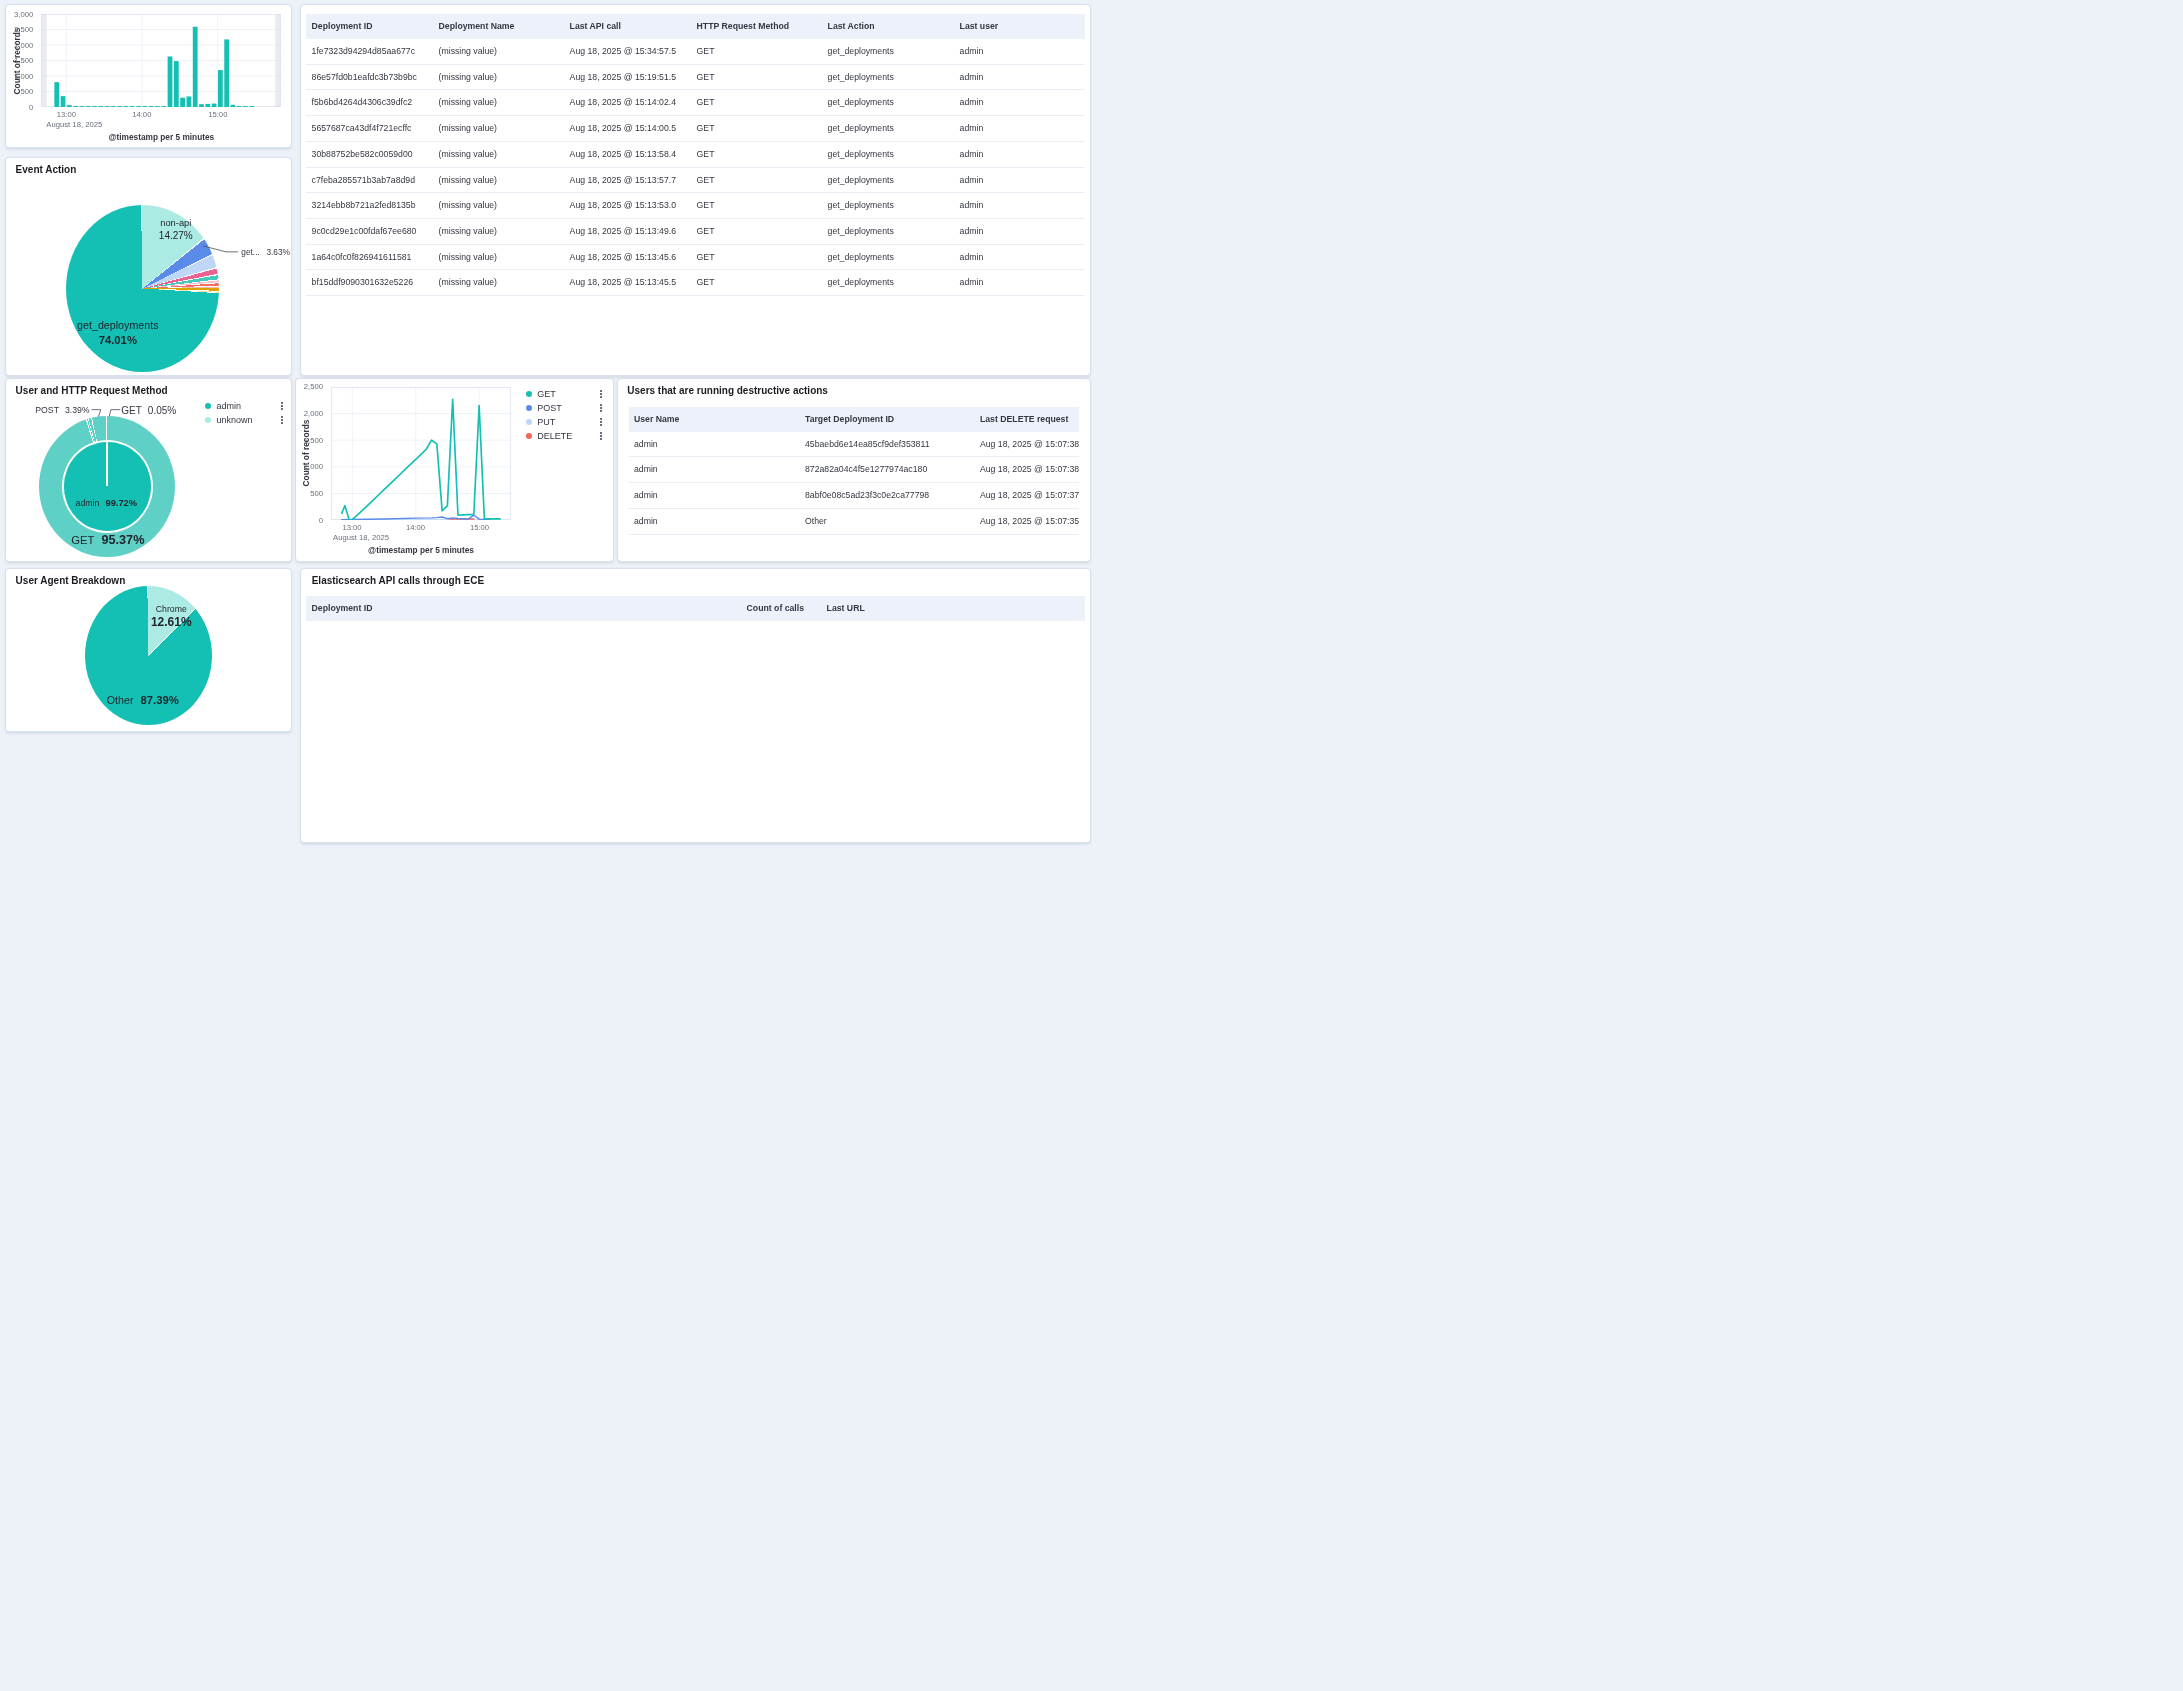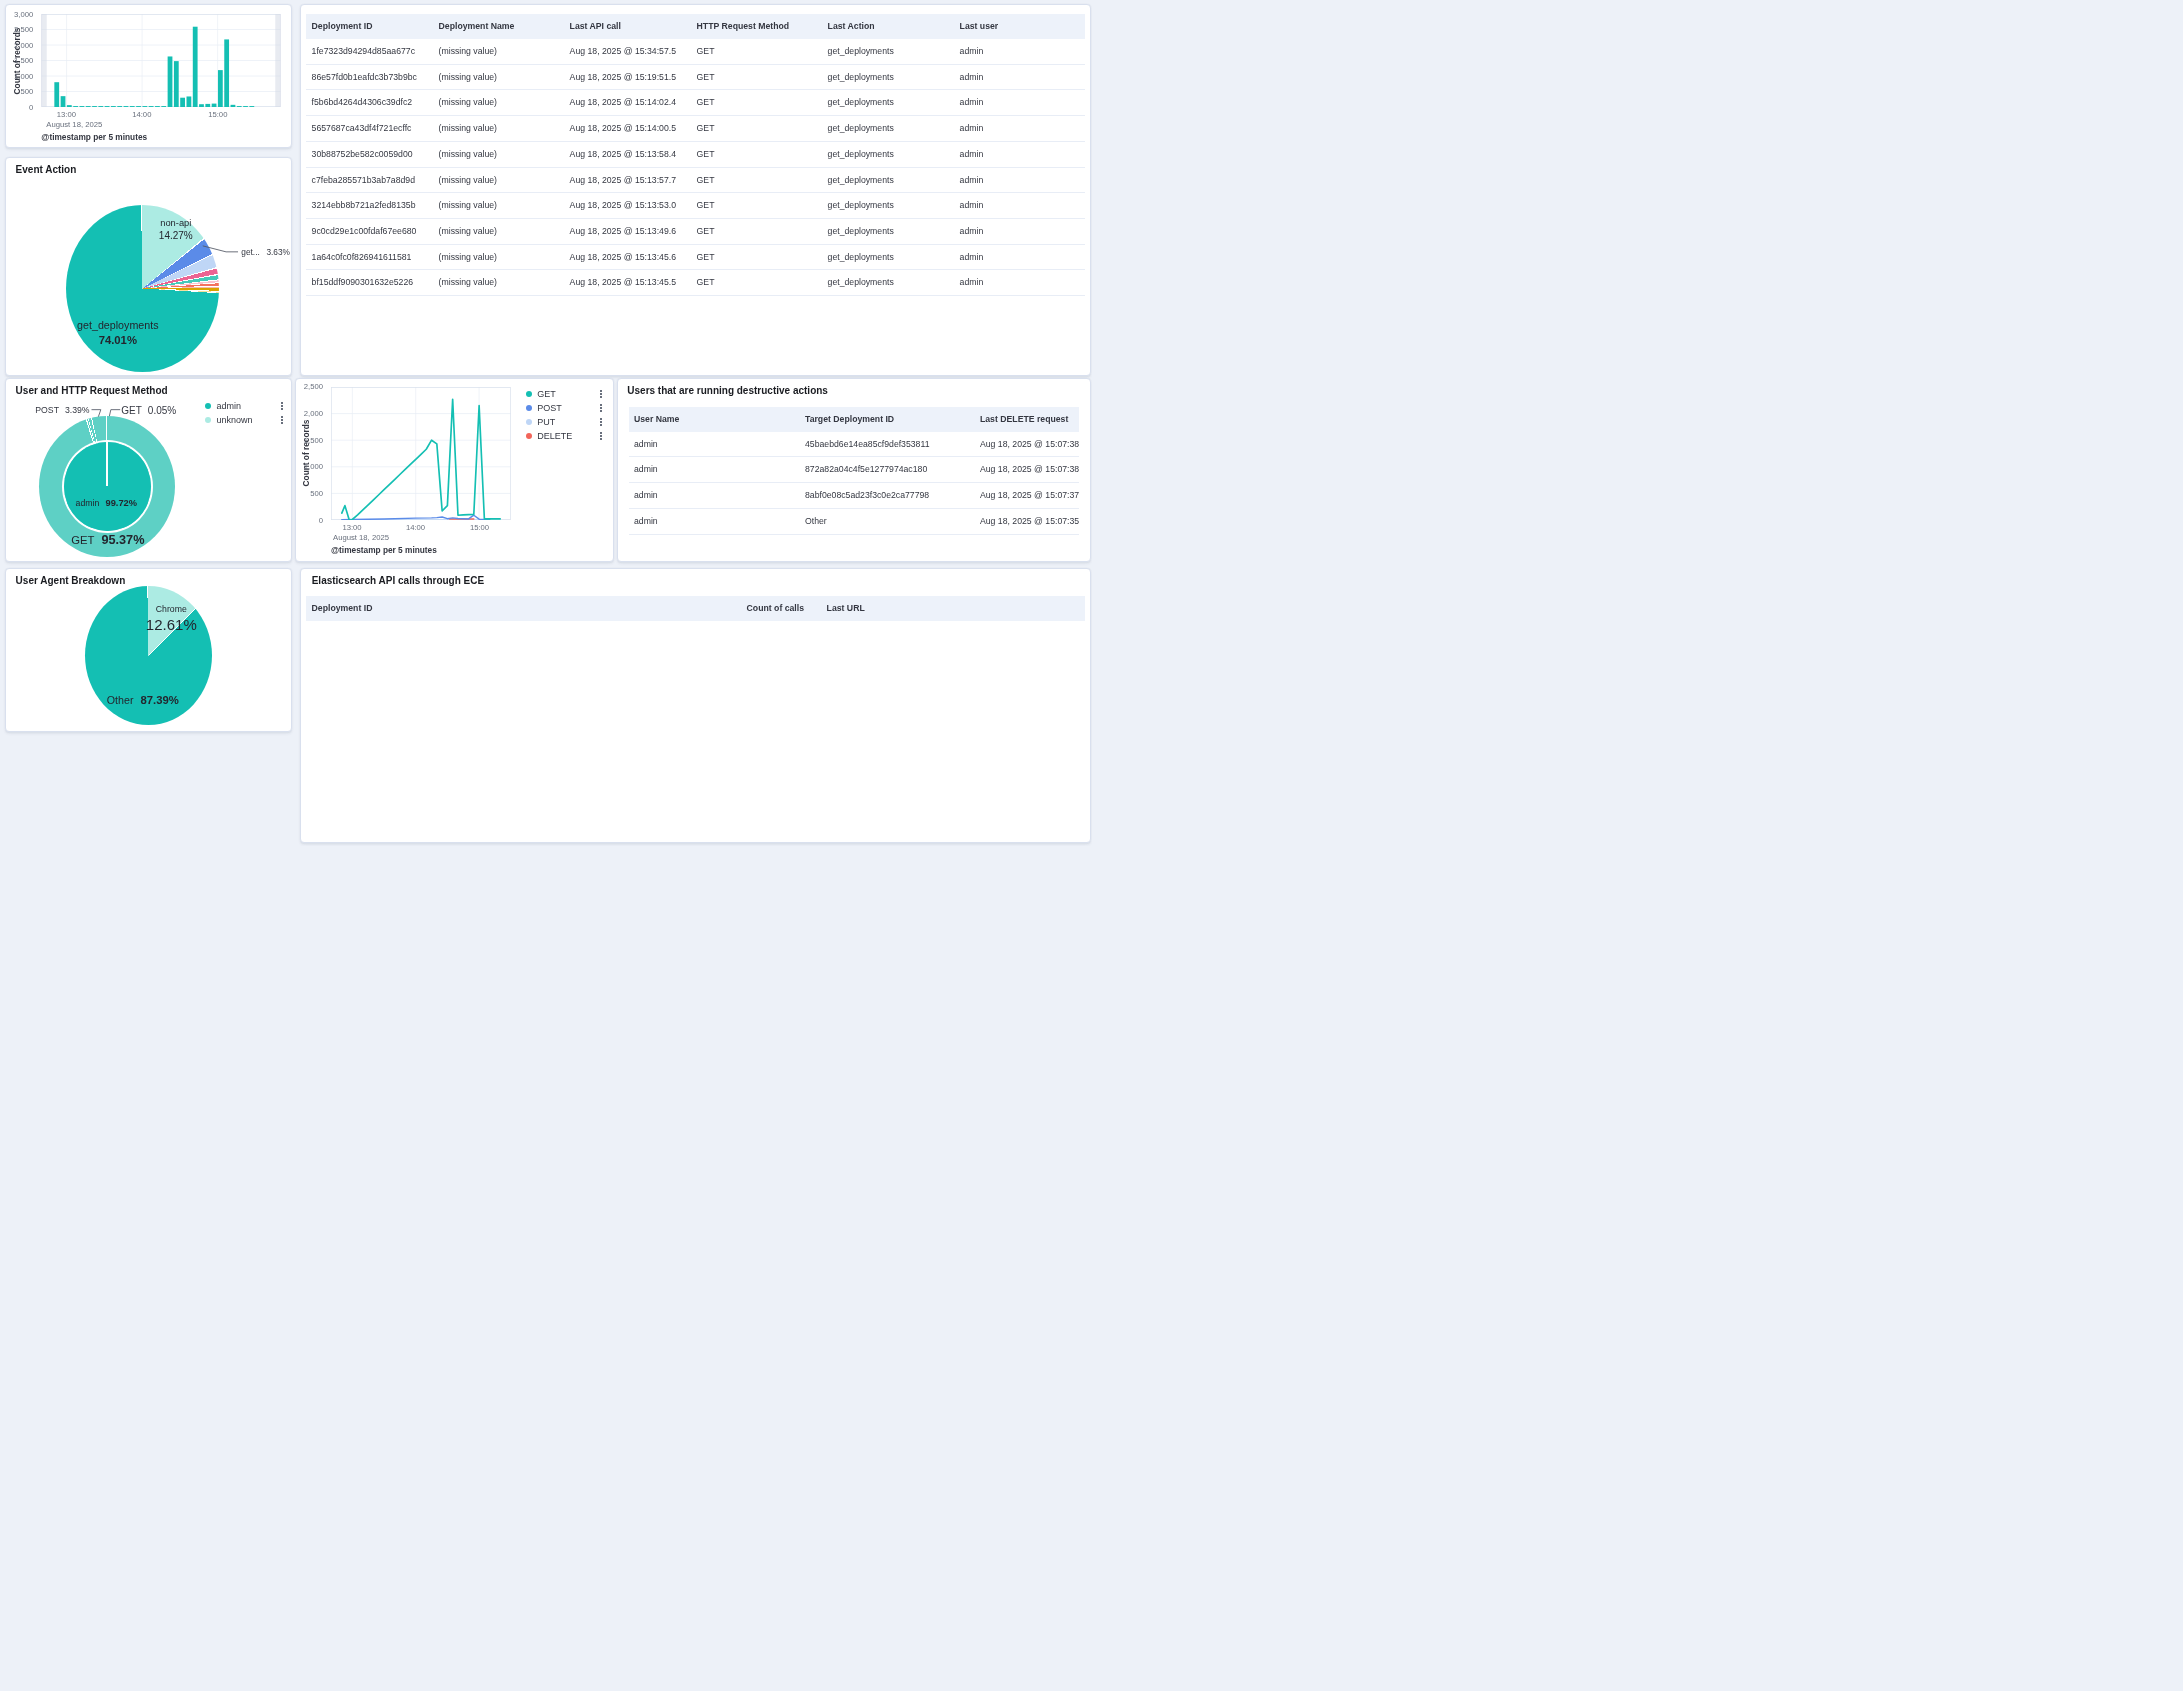--- a/index.html
+++ b/index.html
@@ -2,21 +2,21 @@
 <html style="font-size:10.7px"><head>
 <meta charset="utf-8">
 <style>
   html,body{margin:0;padding:0;}
   body{background:#edf1f8;font-family:"Liberation Sans",sans-serif;color:#343741;}
   #stage{position:relative;width:1092px;height:846px;overflow:hidden;background:#edf1f8;}
   .panel{position:absolute;background:#fff;border:0.7px solid #d9e0ee;border-radius:4px;
          box-shadow:0 1.3px 2.7px rgba(60,72,97,.07),0 0.7px 1.3px rgba(60,72,97,.05);}
   .ptitle{position:absolute;left:9.3px;top:6px;font-size:10px;font-weight:700;color:#1a1c21;}
   .axis-label{position:absolute;font-size:7.7px;color:#69707d;white-space:nowrap;}
-  .axis-title{position:absolute;font-size:8.3px;font-weight:700;color:#343741;}
+  .axis-title{position:absolute;font-size:8.3px;font-weight:700;color:#343741;text-align:center;}
   .rot{transform:rotate(-90deg);transform-origin:center;text-align:center;}
   .tick{position:absolute;font-size:7.7px;color:#69707d;}
   .tbl{position:absolute;font-size:8.7px;color:#343741;}
   .trow{display:grid;grid-template-columns:var(--cols);align-items:center;border-bottom:0.7px solid #e8edf6;}
   .thead{background:#edf2fa;font-weight:700;border-bottom:none;}
   .tcell{padding:6px 5.3px;overflow:hidden;white-space:nowrap;line-height:12.7px;}
   .tcell.r{text-align:left;}
   .tcell .wrap{white-space:normal;word-break:break-all;max-width:275px;line-height:1.5;}
   .legend{position:absolute;}
   .litem{display:flex;align-items:center;height:14px;}
@@ -364,21 +364,21 @@
           <div class="tcell">Aug 18, 2025 @ 15:07:35.778</div>
         </div>
       </div>
   </section>
 
   <section class="panel" style="left:5.3px;top:568px;width:285px;height:162px">
     <div class="ptitle">User Agent Breakdown</div>
     <div class="pie" id="agent-pie" style="left: 79px; top: 17.3px; width: 127px; height: 139px; background: conic-gradient(rgb(172, 235, 227) 0deg, rgb(172, 235, 227) 44.396deg, rgb(255, 255, 255) 44.396deg, rgb(255, 255, 255) 45.396deg, rgb(20, 191, 179) 45.396deg, rgb(20, 191, 179) 359deg, rgb(255, 255, 255) 359deg, rgb(255, 255, 255) 360deg);"></div>
     <div class="plabel" style="left:133px;top:35px;width:64px">
       <div style="font-size:8.7px">Chrome</div>
-      <div style="font-size:15px;font-weight:400">12.61%</div>
+      <div style="font-size:12px;font-weight:700">12.61%</div>
     </div>
     <div class="plabel" style="left:70px;top:124px;width:133px">
       <span style="font-size:10.7px">Other</span>
       <span style="font-size:11.3px;font-weight:700;margin-left:4px">87.39%</span>
     </div>
   </section>
 
   <section class="panel" style="left:300px;top:568px;width:789px;height:273px">
     <div class="ptitle" style="left:10.7px">Elasticsearch API calls through ECE</div>
     <div class="tbl" style="left:5.3px;top:27px;right:5.3px;--cols:435px 80px 1fr">

